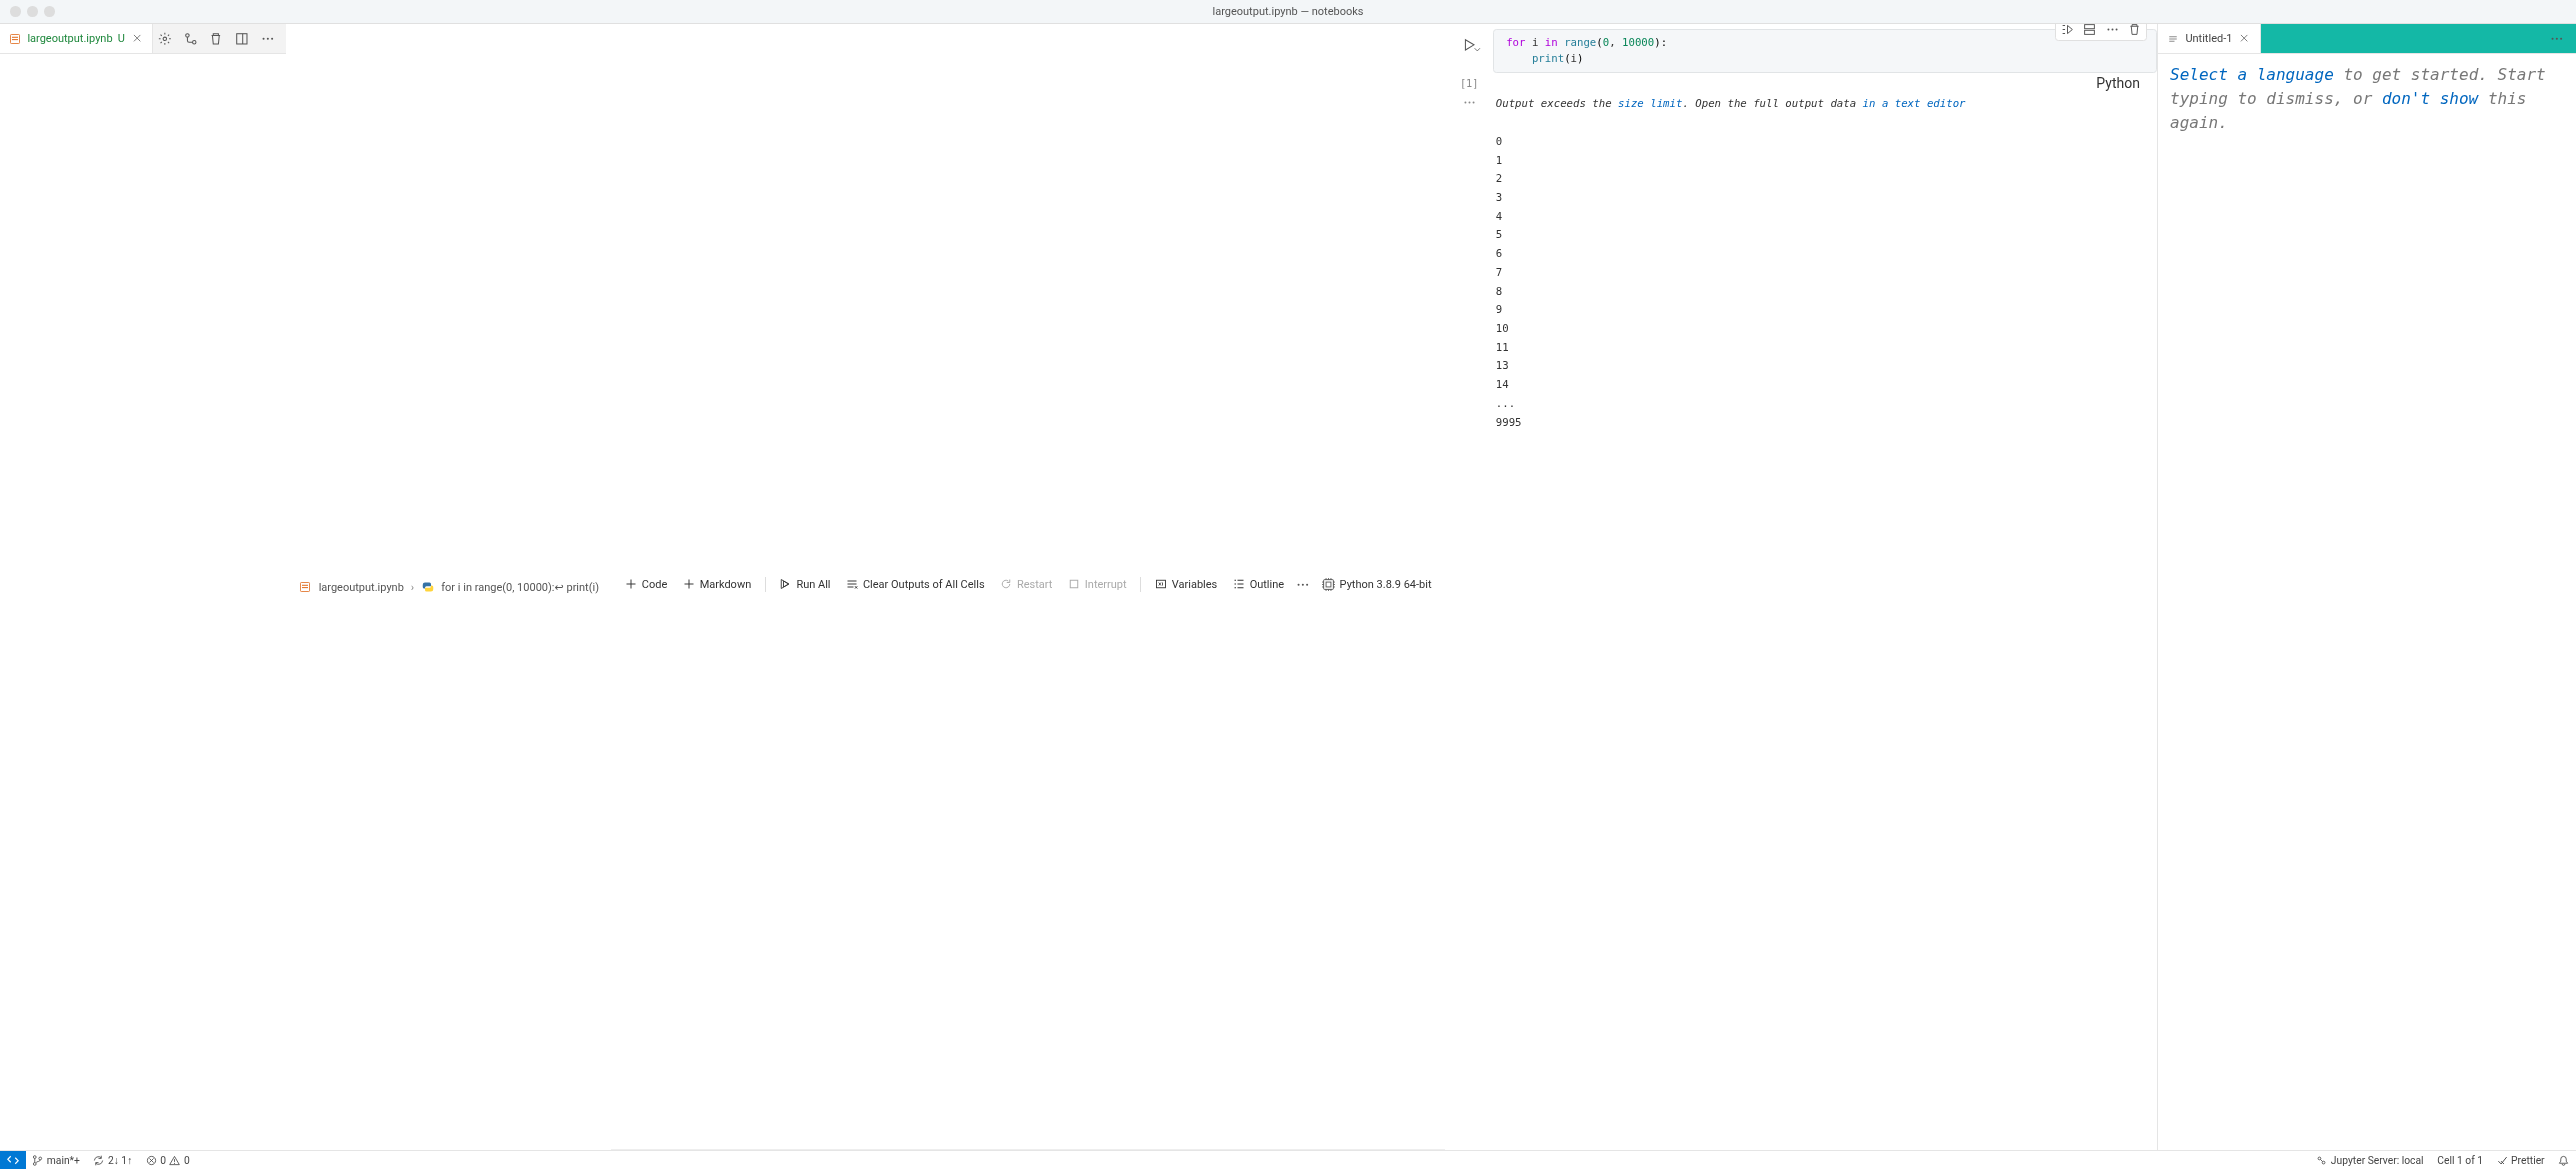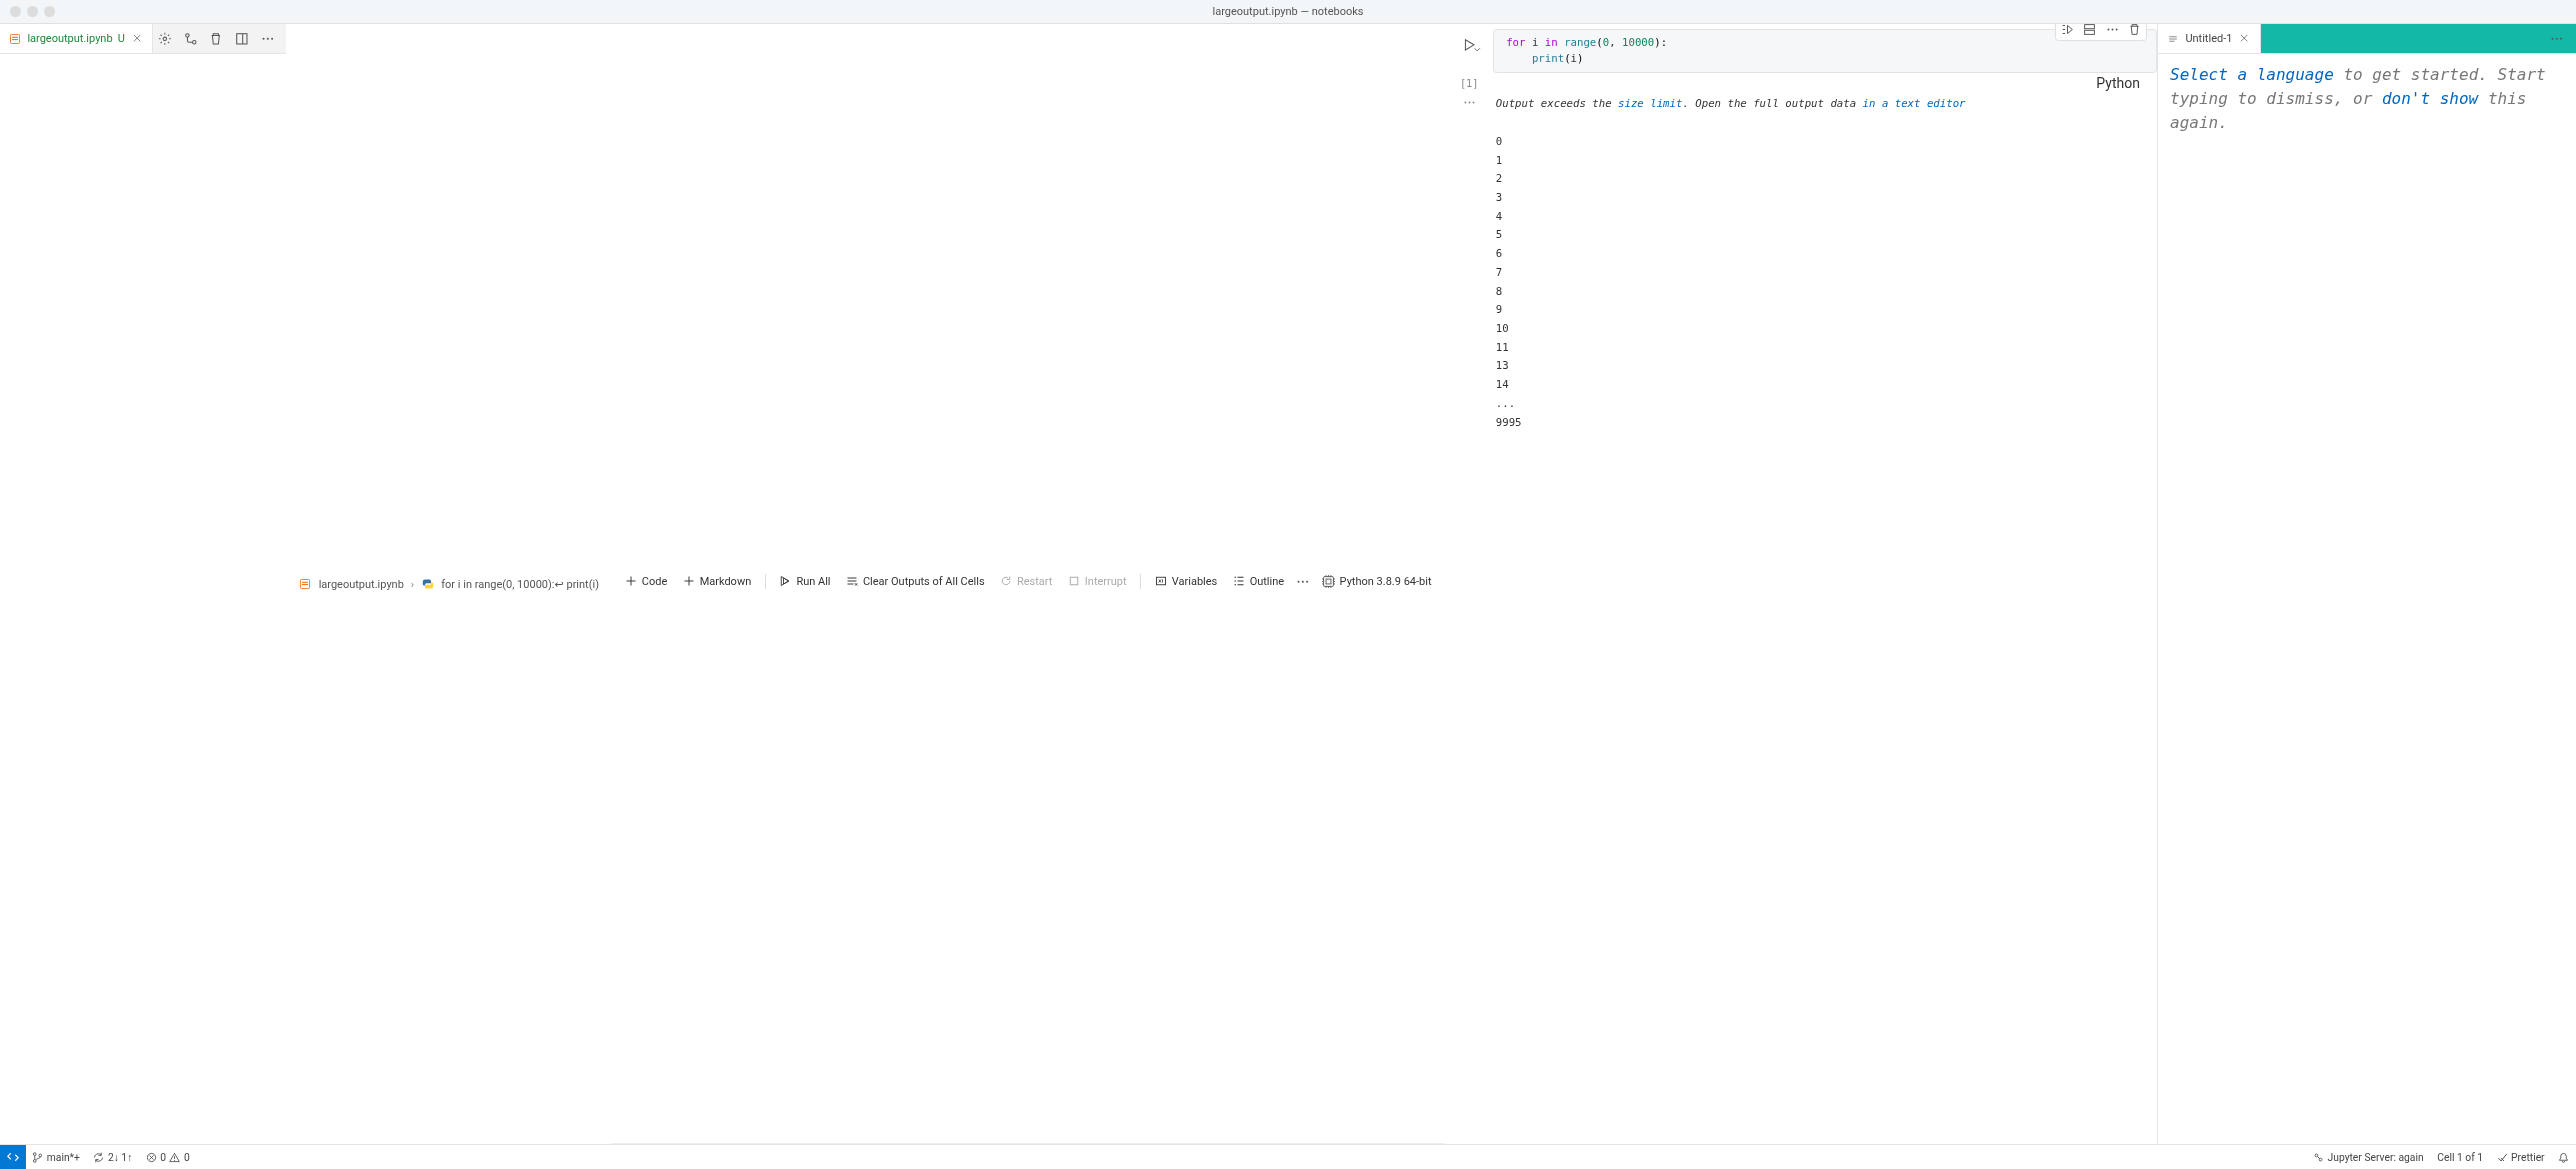--- a/index.html
+++ b/index.html
@@ -42,21 +42,21 @@
 .num{color:#098658}
 .op{color:#000}
 .cell-footer{display:flex;align-items:center;padding:1.7px 12px 1.7px 0}
 .exec-count{width:48px;text-align:center;color:#888;font-size:10.3px}
 .cell-lang{margin-left:auto;color:#333;font-size:14px;padding-right:5.1px}
 .out-row{display:flex}
 .out-text{flex:1;padding:2.6px 12px 5.1px 2.6px;font-size:10.7px;line-height:1.75}
 .out-text .line{white-space:pre}
 .link{color:#0066bf;cursor:pointer}
 .out-gutter{width:48px;display:flex;justify-content:center;padding-top:1.7px}
-.statusbar{height:25px;background:#fff;border-top:0.9px solid #e5e5e5;display:flex;align-items:center;font-size:10.3px;color:#444}
+.statusbar{height:19px;background:#fff;border-top:0.9px solid #e5e5e5;display:flex;align-items:center;font-size:10.3px;color:#444}
 .sb-remote{background:#0078d4;color:#fff;height:100%;display:flex;align-items:center;padding:0 6.8px}
 .sb-item{display:flex;align-items:center;gap:3.4px;padding:0 6.8px;cursor:pointer}
 .sb-right{margin-left:auto;display:flex;align-items:center}
 .right .tabbar{background:#14b8a6}
 .right-content{padding:8.6px 12px;font-size:16px;line-height:1.5;color:#777}
 .right-content .lnk{color:#0066bf;cursor:pointer}
 svg{display:block}
 </style>
 </head>
 <body>
@@ -370,21 +370,21 @@
       </svg>
     <span>0</span>
   </div>
   <div class="sb-right">
     <div class="sb-item">
       <svg width="11" height="11" viewBox="0 0 16 16">
           <circle cx="5" cy="5" r="2" fill="none" stroke="#444" stroke-width="1.2"></circle>
           <circle cx="11" cy="11" r="2" fill="none" stroke="#444" stroke-width="1.2"></circle>
           <path d="M6.5 6.5l3 3" stroke="#444" stroke-width="1.2"></path>
         </svg>
-      <span>Jupyter Server: again</span>
+      <span>Jupyter Server: local</span>
     </div>
     <div class="sb-item">
       <span>Cell 1 of 1</span>
     </div>
     <div class="sb-item">
       <svg width="11" height="11" viewBox="0 0 16 16">
           <path d="M2 9l4 4L14 3" fill="none" stroke="#444" stroke-width="1.4"></path>
           <path d="M6 9l4 4" fill="none" stroke="#444" stroke-width="1.4"></path>
         </svg>
       <span>Prettier</span>

